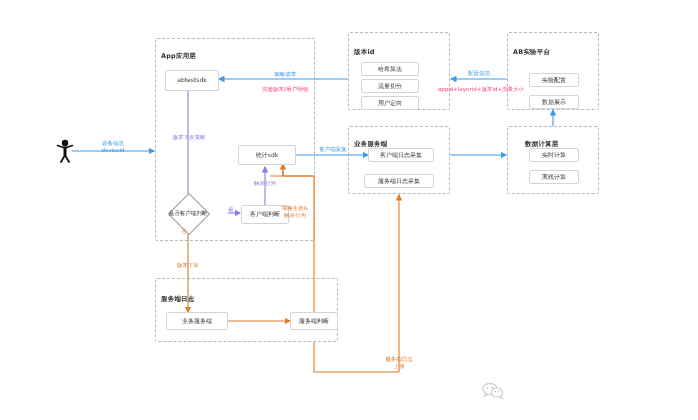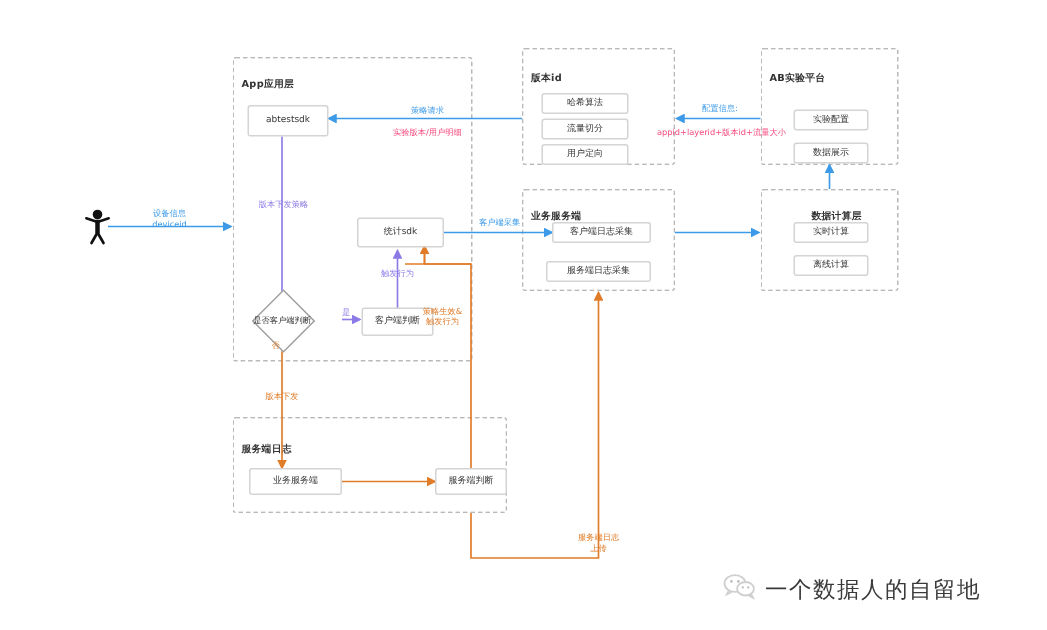--- a/index.html
+++ b/index.html
@@ -37,21 +37,21 @@
   <div class="group" style="left:348px;top:32px;width:102px;height:78px;"></div>
   <div class="group-title" style="left:354px;top:48px;">版本id</div>
 
   <div class="group" style="left:507px;top:32px;width:92px;height:78px;"></div>
   <div class="group-title" style="left:513px;top:48px;">AB实验平台</div>
 
   <div class="group" style="left:348px;top:126px;width:102px;height:68px;"></div>
   <div class="group-title" style="left:354px;top:140px;">业务服务端</div>
 
   <div class="group" style="left:507px;top:126px;width:92px;height:68px;"></div>
-  <div class="group-title" style="left:541px;top:140px;">数据计算层</div>
+  <div class="group-title" style="left:525px;top:140px;">数据计算层</div>
 
   <div class="group" style="left:155px;top:278px;width:183px;height:64px;"></div>
   <div class="group-title" style="left:161px;top:295px;">服务端日志</div>
 
   <svg width="698" height="420" style="position:absolute;left:0;top:0;">
     <defs>
       <marker id="ab" markerWidth="6" markerHeight="6" refX="5" refY="3" orient="auto">
         <path d="M0,0 L6,3 L0,6 z" fill="#3c9ae8"></path>
       </marker>
       <marker id="ao" markerWidth="6" markerHeight="6" refX="5" refY="3" orient="auto">
@@ -167,16 +167,15 @@
         <ellipse cx="8" cy="7" rx="7" ry="5.6" fill="none" stroke="#cfcfcf" stroke-width="1.2"></ellipse>
         <path d="M4 11.5 L2.6 14.2 L5.6 12.8" fill="none" stroke="#cfcfcf" stroke-width="1.2"></path>
         <circle cx="5.6" cy="5.6" r="0.9" fill="#bdbdbd"></circle>
         <circle cx="10.2" cy="5.6" r="0.9" fill="#bdbdbd"></circle>
         <ellipse cx="15" cy="10.5" rx="5.6" ry="4.5" fill="#fff" stroke="#cfcfcf" stroke-width="1.2"></ellipse>
         <path d="M18.6 14 L20 16.4 L17.3 15.1" fill="none" stroke="#cfcfcf" stroke-width="1.2"></path>
         <circle cx="13.2" cy="9.6" r="0.75" fill="#bdbdbd"></circle>
         <circle cx="16.8" cy="9.6" r="0.75" fill="#bdbdbd"></circle>
       </svg>
     </span>
-    <span class="wm-text">一个数据人的自留地</span>
   </div>
 
 </div>
 
 </body></html>

